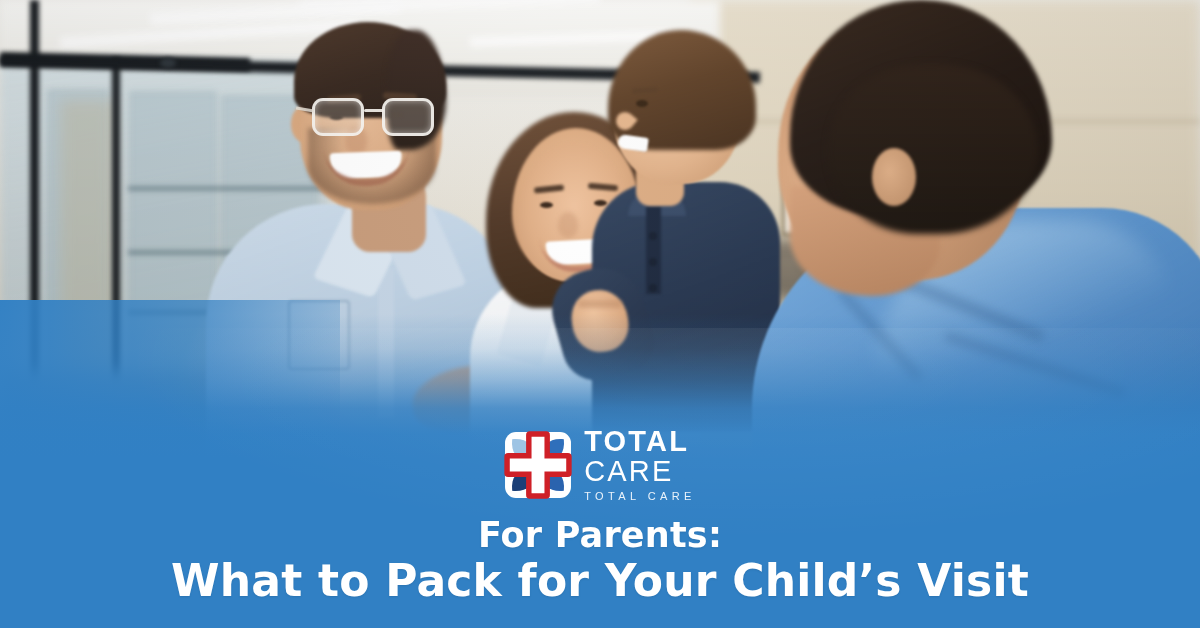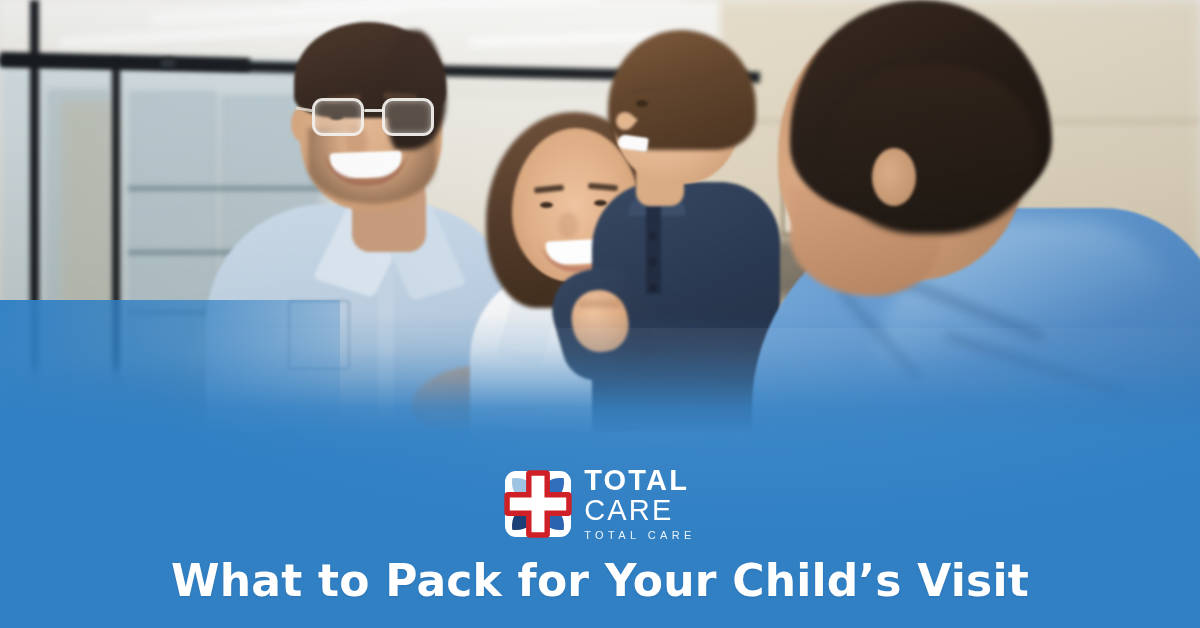--- a/index.html
+++ b/index.html
@@ -609,18 +609,19 @@
         </svg>
       </div>
       <div class="logo-type">
         <span class="logo-total">TOTAL</span>
         <span class="logo-point">CARE</span>
         <span class="logo-tagline">TOTAL CARE</span>
       </div>
     </div>
 
     <div class="headline">
+      <div class="headline-1">For Parents:</div>
       <div class="headline-2">What to Pack for Your Child’s Visit</div>
     </div>
 
 
   </div>
 </div>
 
 </body></html>

